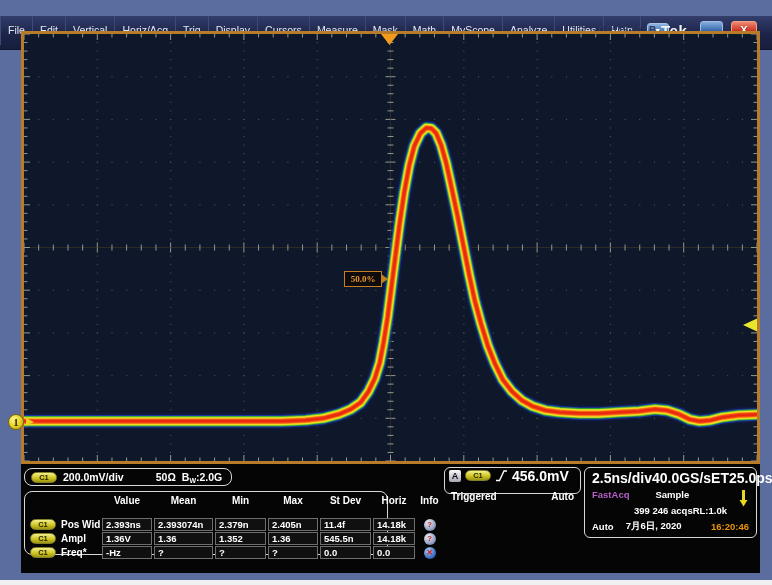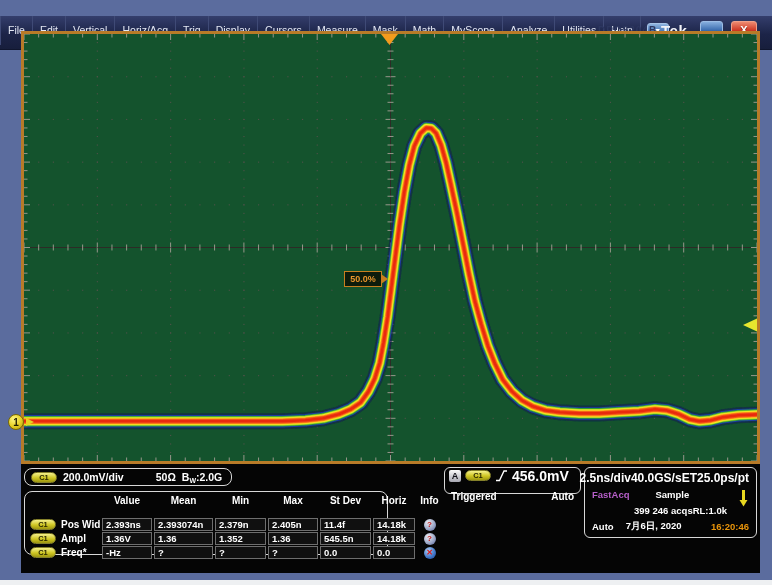--- a/index.html
+++ b/index.html
@@ -59,21 +59,21 @@
 
   
   .inner {
     position: absolute; left: 21px; top: 31px; width: 739px; height: 542px;
     background: #050505;
   }
 
   
   .graticule {
     position: absolute; left: 0; top: 0; width: 739px; height: 433px;
-    border: 3px solid #b87b28; background: #14532d;
+    border: 3px solid #b87b28; background: #0f172a; font-family: Liberation Serif, serif;
   }
   .wave-svg { display: block; width: 733px; height: 427px; }
 
   .trig-tag {
     position: absolute; left: 320px; top: 237px; width: 38px; height: 16px;
     border: 1px solid #c87f1f; background: rgba(12,7,0,.72);
     color: #e8952c; font-size: 9px; font-weight: bold; line-height: 14px; text-align: center;
   }
   .trig-tag::after {
     content:""; position: absolute; right: -7px; top: 2px;
@@ -133,21 +133,21 @@
     background: linear-gradient(#fbfbfb, #a8a8b2);
     color: #101018; font-size: 9px; font-weight: bold; line-height: 12px; text-align: center;
   }
   .slope-icon { flex: none; }
   .trig-level { font-weight: bold; font-size: 14px; text-align: center; }
 
   
   .acq-box { left: 563px; top: 436px; width: 173px; height: 71px; border-radius: 6px;
     padding: 2px 7px; font-size: 9.5px; font-weight: bold; }
   .acq-line { display: flex; align-items: center; height: 16px; white-space: nowrap; }
-  .acq-line1 { justify-content: flex-end; font-size: 12px; }
+  .acq-line1 { justify-content: space-between; font-size: 14px; }
   .fastacq { color: #b55fc8; }
   .sample { margin-left: 26px; }
   .acqs-line { justify-content: flex-end; padding-right: 22px; }
   .date-line { }
   .acq-date { margin-left: 12px; }
   .acq-time { margin-left: auto; color: #e8940a; }
   .thermo { position: absolute; right: 7px; top: 21px; }
 
   .bottom-light { position: absolute; left: 0; bottom: 0; width: 772px; height: 5px; background: #eef0f2; }
 </style>

